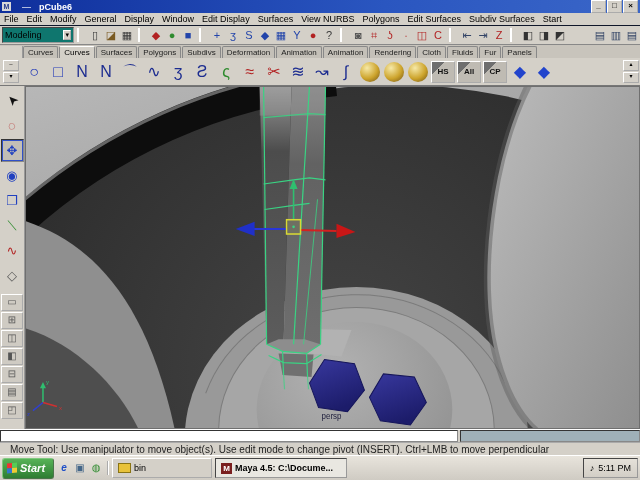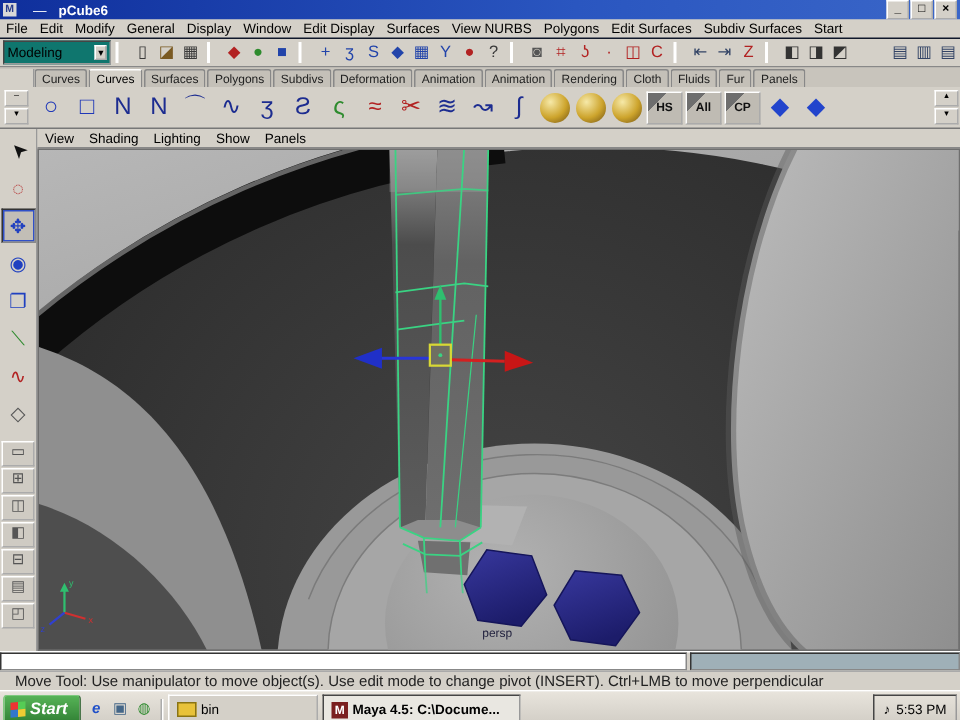--- a/index.html
+++ b/index.html
@@ -225,27 +225,20 @@
         <span class="laybtn">⊞</span>
         <span class="laybtn">◫</span>
         <span class="laybtn">◧</span>
         <span class="laybtn">⊟</span>
         <span class="laybtn">▤</span>
         <span class="laybtn">◰</span>
       </span>
     </div>
 
     <div class="panelcol">
-      <div class="panelmenu">
-        <span>View</span>
-        <span>Shading</span>
-        <span>Lighting</span>
-        <span>Show</span>
-        <span>Panels</span>
-      </div>
 
       <div class="viewport">
         <svg viewBox="0 0 614 334" preserveAspectRatio="none">
           <defs>
             <linearGradient id="bgG" x1="0" y1="0" x2="0.6" y2="1">
               <stop offset="0" stop-color="#b7b7b7"></stop>
                 <stop offset="0.5" stop-color="#a2a2a2"></stop>
                 <stop offset="1" stop-color="#8f8f8f"></stop>
             </linearGradient>
             <radialGradient id="archG" cx="0.45" cy="0.25" r="0.75">
@@ -377,17 +370,17 @@
     <div class="taskbtn" style="width:88px;">
       <span class="folder"></span>
       <span>bin</span>
     </div>
     <div class="taskbtn active" style="width:120px;">
       <span class="mayaic">M</span>
       <span>Maya 4.5: C:\Docume...</span>
     </div>
     <div class="tray">
       <span>♪</span>
-      <span>5:53 PM</span>
+      <span>5:11 PM</span>
     </div>
   </div>
 
 </div>
 
 </body></html>

